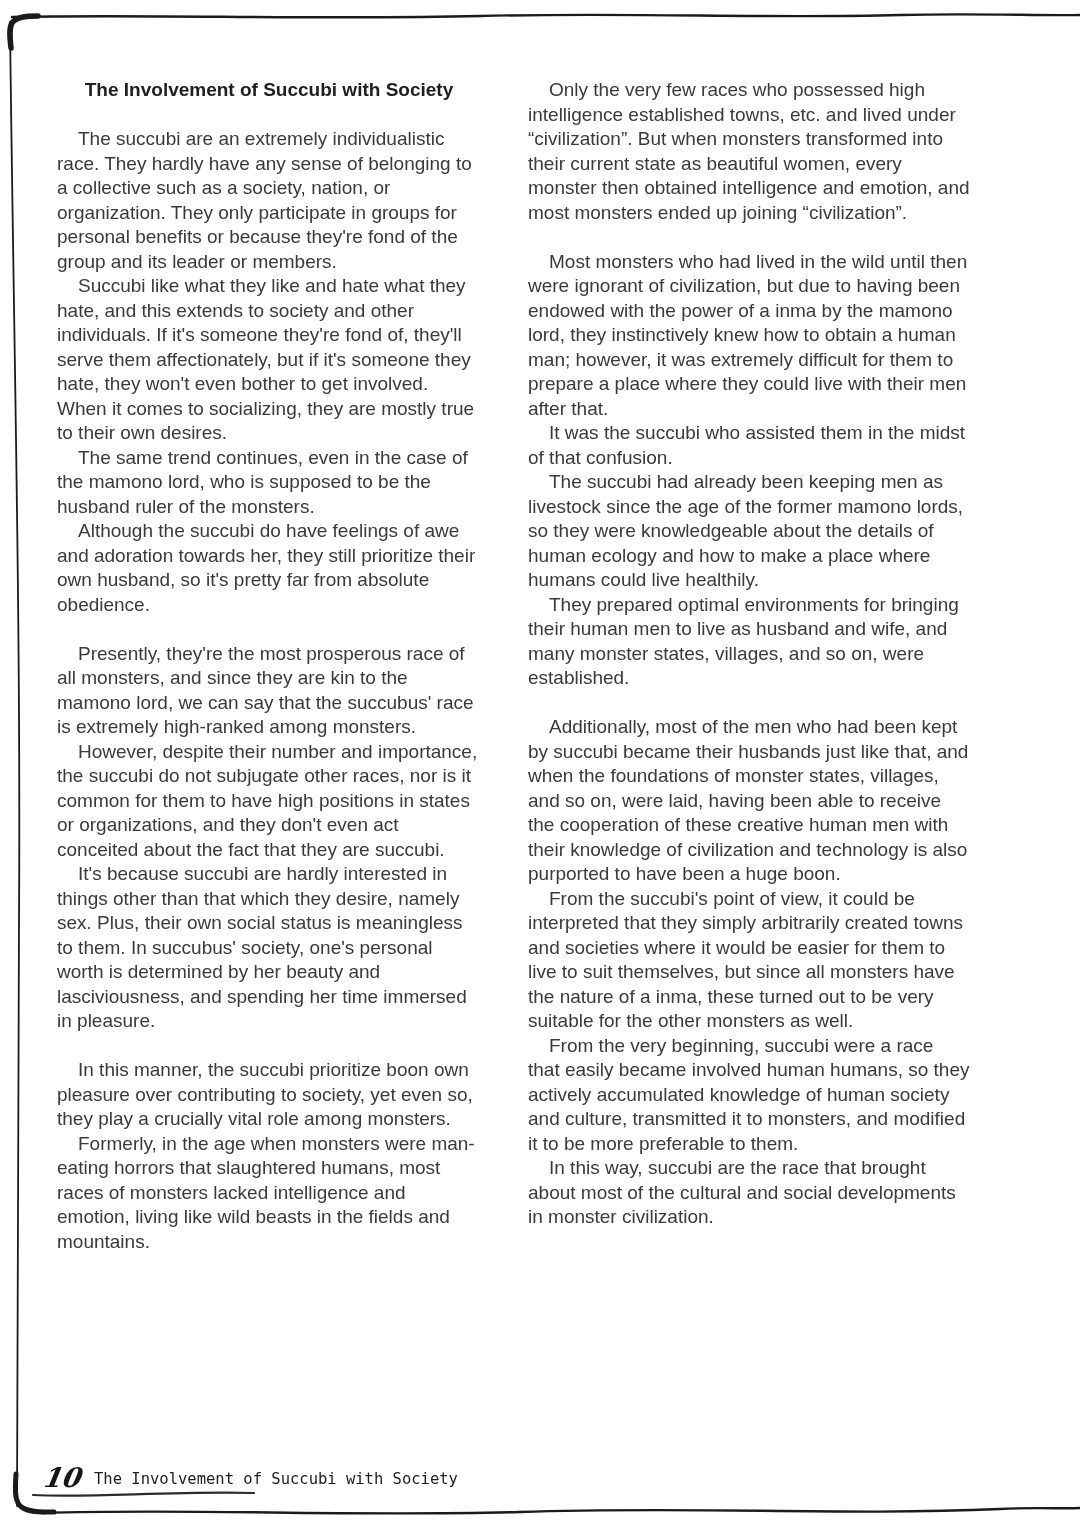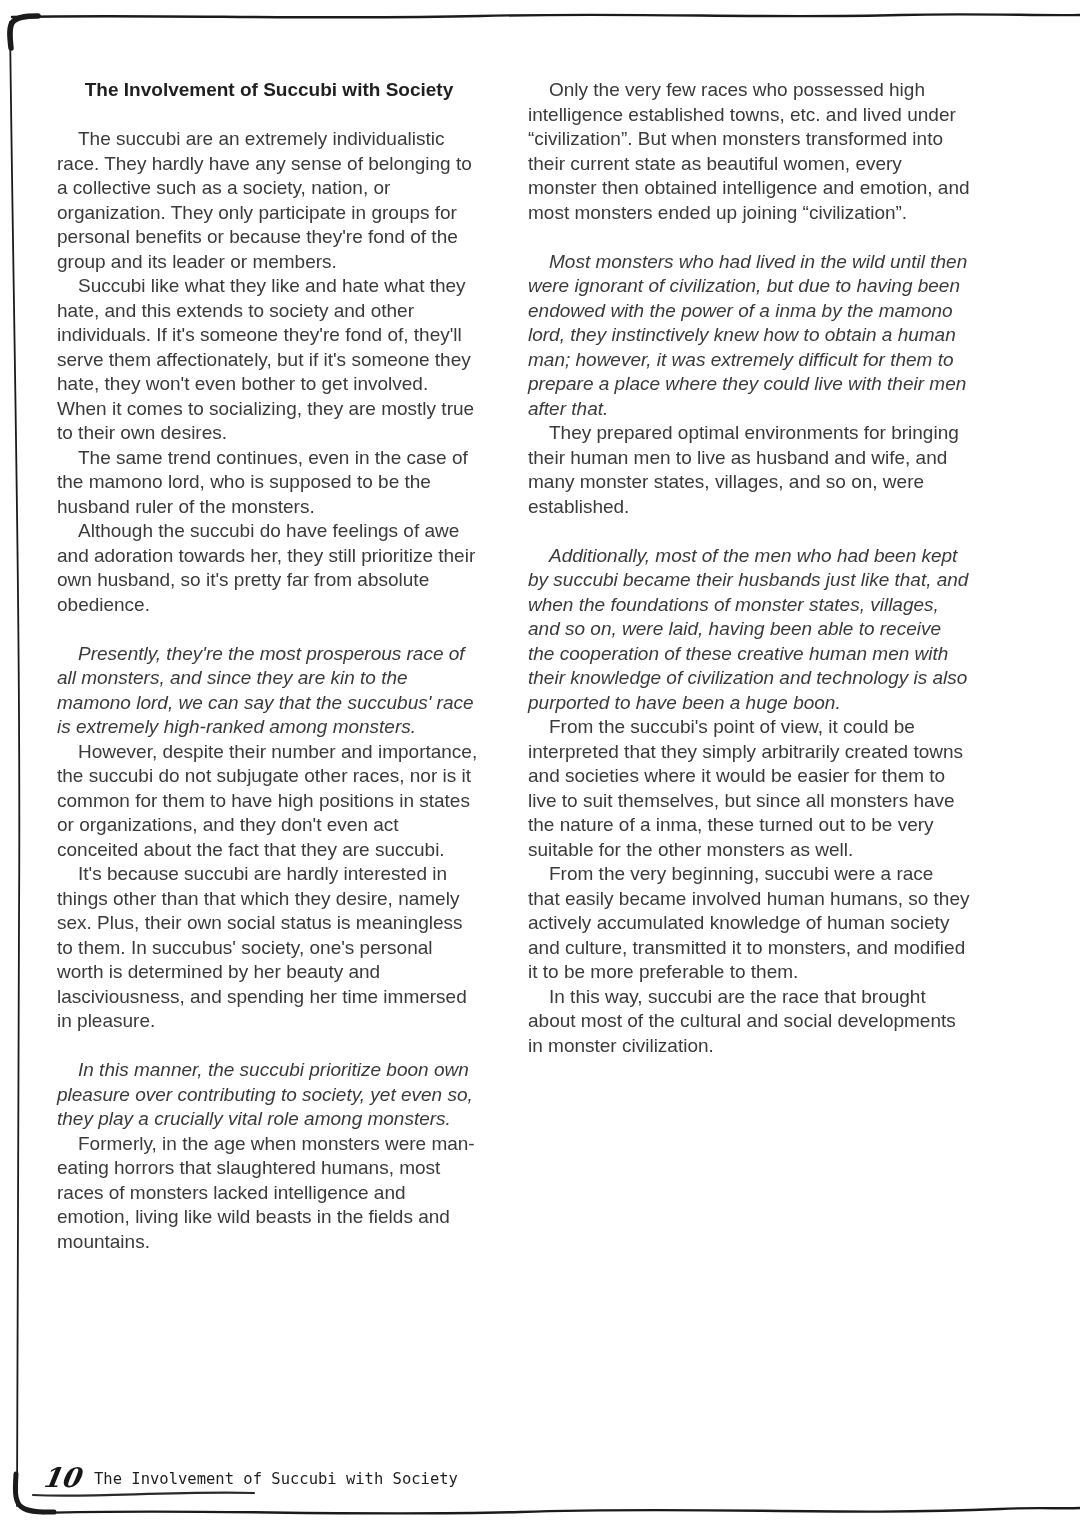--- a/index.html
+++ b/index.html
@@ -33,21 +33,21 @@
     line-height: 24.5px;
     font-weight: bold;
     color: #1f1f1f;
     text-align: center;
     margin: 0 0 24.5px 0;
   }
   .col p {
     margin: 0;
     text-indent: 21px;
   }
-  .col p.gap { margin-top: 24.5px; font-style: italic; }
+  .col p.gap { margin-top: 24.5px; }
   .footer-number {
     position: absolute;
     left: 45px;
     top: 1462px;
     font-family: "DejaVu Serif", serif;
     font-style: italic;
     font-size: 27px;
     font-weight: bold;
     color: #161616;
     transform: skewX(-12deg);
@@ -85,20 +85,22 @@
     <p class="gap">Presently, they're the most prosperous race of all monsters, and since they are kin to the mamono lord, we can say that the succubus' race is extremely high-ranked among monsters.</p>
     <p>However, despite their number and importance, the succubi do not subjugate other races, nor is it common for them to have high positions in states or organizations, and they don't even act conceited about the fact that they are succubi.</p>
     <p>It's because succubi are hardly interested in things other than that which they desire, namely sex. Plus, their own social status is meaningless to them. In succubus' society, one's personal worth is determined by her beauty and lasciviousness, and spending her time immersed in pleasure.</p>
     <p class="gap">In this manner, the succubi prioritize boon own pleasure over contributing to society, yet even so, they play a crucially vital role among monsters.</p>
     <p>Formerly, in the age when monsters were man-eating horrors that slaughtered humans, most races of monsters lacked intelligence and emotion, living like wild beasts in the fields and mountains.</p>
   </div>
 
   <div class="col col-right">
     <p>Only the very few races who possessed high intelligence established towns, etc. and lived under “civilization”. But when monsters transformed into their current state as beautiful women, every monster then obtained intelligence and emotion, and most monsters ended up joining “civilization”.</p>
     <p class="gap">Most monsters who had lived in the wild until then were ignorant of civilization, but due to having been endowed with the power of a inma by the mamono lord, they instinctively knew how to obtain a human man; however, it was extremely difficult for them to prepare a place where they could live with their men after that.</p>
+    <p>It was the succubi who assisted them in the midst of that confusion.</p>
+    <p>The succubi had already been keeping men as livestock since the age of the former mamono lords, so they were knowledgeable about the details of human ecology and how to make a place where humans could live healthily.</p>
     <p>They prepared optimal environments for bringing their human men to live as husband and wife, and many monster states, villages, and so on, were established.</p>
     <p class="gap">Additionally, most of the men who had been kept by succubi became their husbands just like that, and when the foundations of monster states, villages, and so on, were laid, having been able to receive the cooperation of these creative human men with their knowledge of civilization and technology is also purported to have been a huge boon.</p>
     <p>From the succubi's point of view, it could be interpreted that they simply arbitrarily created towns and societies where it would be easier for them to live to suit themselves, but since all monsters have the nature of a inma, these turned out to be very suitable for the other monsters as well.</p>
     <p>From the very beginning, succubi were a race that easily became involved human humans, so they actively accumulated knowledge of human society and culture, transmitted it to monsters, and modified it to be more preferable to them.</p>
     <p>In this way, succubi are the race that brought about most of the cultural and social developments in monster civilization.</p>
   </div>
 
   <div class="footer-number">10</div>
   <div class="footer-title">The Involvement of Succubi with Society</div>
 

